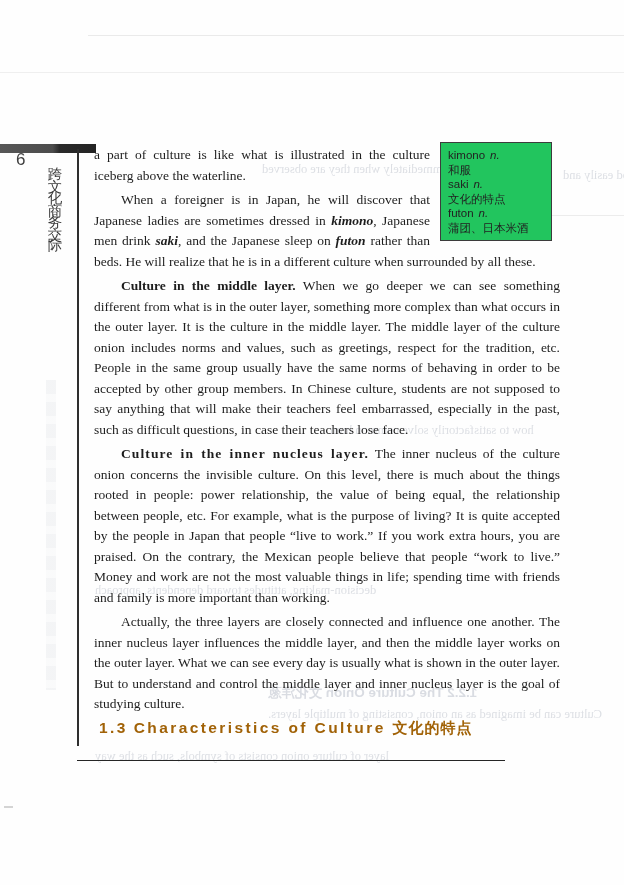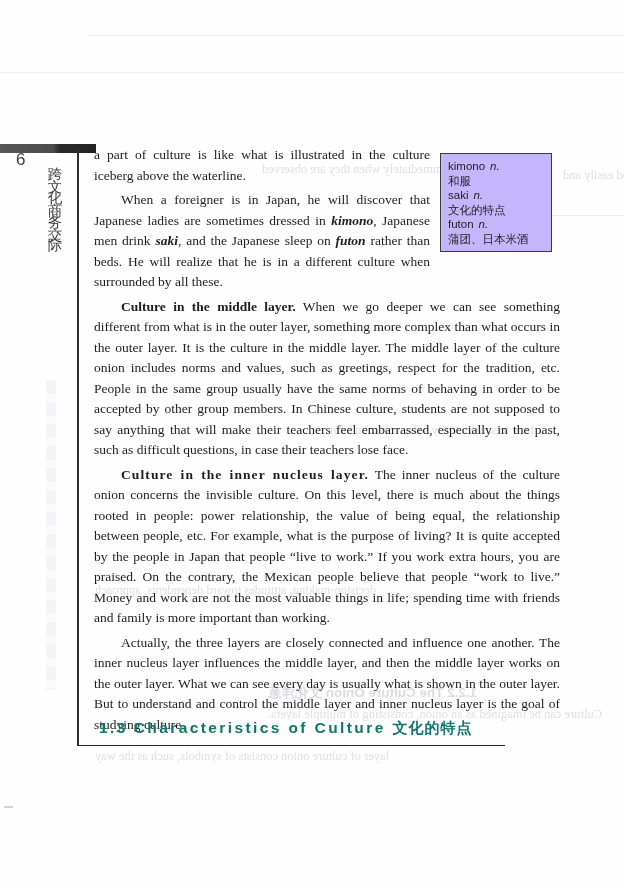--- a/index.html
+++ b/index.html
@@ -27,29 +27,29 @@
   
   .body-column{position:absolute;left:90px;top:141px;width:474px;text-align:justify;
     font-size:13.5px;line-height:20.5px;color:#1d1d1d;}
   .para{margin:4px;}
   .para.indent{text-indent:2em;}
   .b{font-weight:bold;}
   .i{font-style:italic;}
   .ls{letter-spacing:1.1px;}
 
   
-  .vocab-box{float:right;width:96px;margin:12px 12px 6px 10px;border:1.2px solid #3c3c3c;
+  .vocab-box{float:right;width:96px;margin:1px 12px 6px 10px;border:1.2px solid #3c3c3c;
     padding:5px 7px;font-family:"Liberation Sans",sans-serif;font-size:11.5px;line-height:14.5px;
-    text-align:left;color:#222;background:#c4b5fd;}
+    text-align:left;color:#222;background:#22c55e;}
   .vocab-pos{font-style:italic;margin-left:5px;}
 
   
   .section-heading{position:absolute;left:77px;top:719px;width:406px;border-bottom:1.6px solid #262626;
-    padding:0 0 7px 22px;font-family:"Liberation Sans",sans-serif;font-size:15.5px;font-weight:600;
-    letter-spacing:2.4px;color:#0f766e;white-space:nowrap;}
+    padding:0 0 22px 22px;font-family:"Liberation Sans",sans-serif;font-size:15.5px;font-weight:600;
+    letter-spacing:2.4px;color:#a16207;white-space:nowrap;}
   .section-heading .num{margin-right:6px;}
   .section-heading .zh{font-weight:700;letter-spacing:1px;font-size:15px;
     font-family:"Liberation Sans",sans-serif;}
 
   .closing-para{position:absolute;left:90px;top:760px;width:474px;text-align:justify;
     font-size:13.5px;line-height:22px;color:#1d1d1d;text-indent:2em;}
 
   
   .bleed{position:absolute;transform:scaleX(-1);color:#c7cbd3;opacity:.6;font-size:12.5px;
     white-space:nowrap;filter:blur(.3px);font-family:"Liberation Serif",serif;pointer-events:none;}

